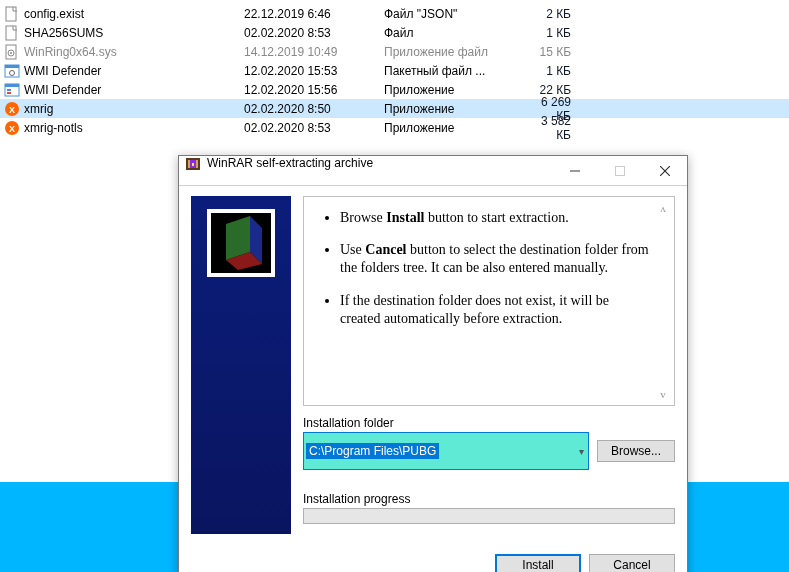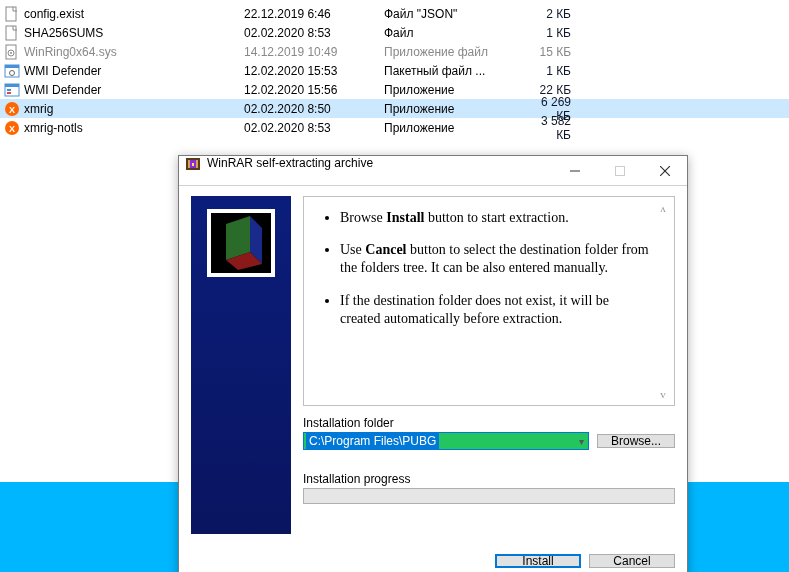--- a/index.html
+++ b/index.html
@@ -150,41 +150,41 @@
     margin-bottom: 2px;
   }
   .dest-row {
     display: flex;
     gap: 8px;
     align-items: center;
   }
   .dest-input {
     flex: 1;
     border: 1px solid #0078d7;
-    height: 18px;
-    background: #22c55e;
+    height: 38px;
+    background: #5eead4;
     display: flex;
     align-items: center;
     position: relative;
   }
   .dest-input-text {
     background: #0078d7;
     color: #fff;
     padding: 1px 3px;
     font-size: 12px;
     margin-left: 2px;
   }
   .dest-arrow {
     position: absolute;
     right: 4px;
     font-size: 10px;
     color: #555;
   }
   .btn {
-    height: 14px;
+    height: 22px;
     min-width: 78px;
     border: 1px solid #adadad;
     background: #e1e1e1;
     font-size: 12px;
     display: flex;
     align-items: center;
     justify-content: center;
     padding: 0 10px;
     text-align: right;
   }

